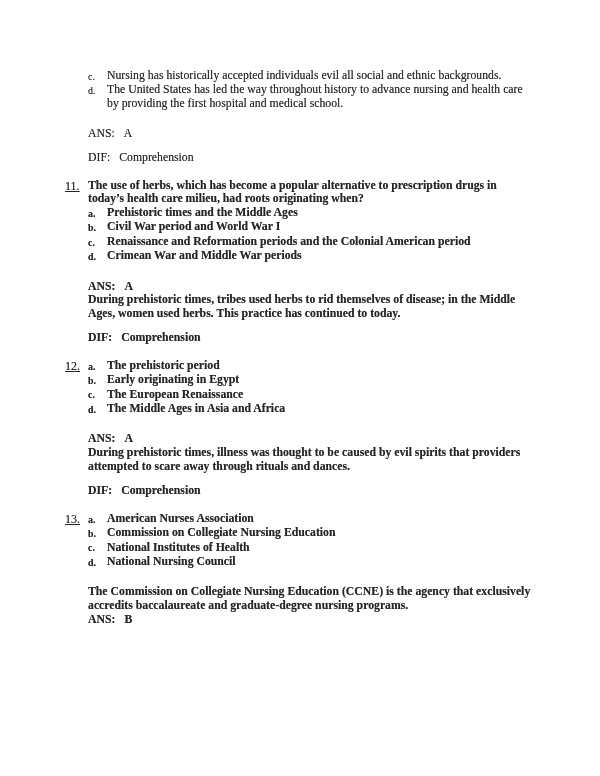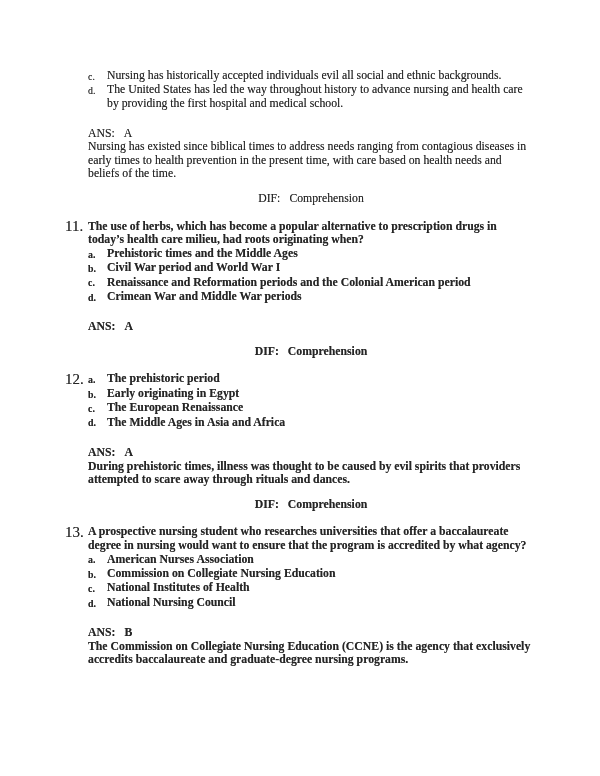--- a/index.html
+++ b/index.html
@@ -24,38 +24,39 @@
     line-height: 13.6px;
     color: #262626;
     text-shadow: 0 0 0.45px rgba(40,40,40,0.55);
   }
   .qblock { margin: 0; }
   .question { margin-top: 14px; }
   .qrow { display: flex; align-items: flex-start; }
   .qnum {
     flex: 0 0 23px;
     width: 23px;
-    font-size: 15px;
+    font-size: 12px;
     line-height: 13.6px;
     padding-top: 0.8px;
+    text-decoration: underline;
   }
   .qbody { flex: 1 1 auto; min-width: 0; font-weight: bold; }
   .cont-body { margin-left: 23px; }
   .option-row { display: flex; align-items: flex-start; }
   .letter {
     flex: 0 0 19px;
     width: 19px;
     font-size: 9.9px;
     line-height: 13.6px;
     padding-top: 0.8px;
   }
   .opt-text { flex: 1 1 auto; min-width: 0; }
   .ans-block { margin-top: 16px; }
   .inline-label { margin-right: 9px; }
-  .dif-line { margin-top: 11px; text-align: center; }
+  .dif-line { margin-top: 11px; }
 </style>
 </head>
 <body>
 
 <div class="page">
   <div class="content">
 
     <section class="qblock">
       <div class="cont-body">
         <div class="option-row">
@@ -63,21 +64,20 @@
           <span class="opt-text">Nursing has historically accepted individuals evil all social and ethnic backgrounds.</span>
         </div>
         <div class="option-row">
           <span class="letter">d.</span>
           <span class="opt-text">The United States has led the way throughout history to advance nursing and health care by providing the first hospital and medical school.</span>
         </div>
         <div class="ans-block">
           <div>
             <span class="inline-label">ANS:</span><span>A</span>
           </div>
-          <div>Nursing has existed since biblical times to address needs ranging from contagious diseases in early times to health prevention in the present time, with care based on health needs and beliefs of the time.</div>
         </div>
         <div class="dif-line">
           <span class="inline-label">DIF:</span><span>Comprehension</span>
         </div>
       </div>
     </section>
 
     <section class="qblock question">
       <div class="qrow">
         <span class="qnum">11.</span>
@@ -98,20 +98,21 @@
             </div>
             <div class="option-row">
               <span class="letter">d.</span>
               <span class="opt-text">Crimean War and Middle War periods</span>
             </div>
           </div>
           <div class="ans-block">
             <div>
               <span class="inline-label">ANS:</span><span>A</span>
             </div>
+            <div>During prehistoric times, tribes used herbs to rid themselves of disease; in the Middle Ages, women used herbs. This practice has continued to today.</div>
           </div>
           <div class="dif-line">
             <span class="inline-label">DIF:</span><span>Comprehension</span>
           </div>
         </div>
       </div>
     </section>
 
     <section class="qblock question">
       <div class="qrow">
@@ -145,43 +146,42 @@
             <span class="inline-label">DIF:</span><span>Comprehension</span>
           </div>
         </div>
       </div>
     </section>
 
     <section class="qblock question">
       <div class="qrow">
         <span class="qnum">13.</span>
         <div class="qbody">
-          <div>A prospective nursing student who researches universities that offer a baccalaureate degree in nursing would want to ensure that the program is accredited by what agency?</div>
           <div>
             <div class="option-row">
               <span class="letter">a.</span>
               <span class="opt-text">American Nurses Association</span>
             </div>
             <div class="option-row">
               <span class="letter">b.</span>
               <span class="opt-text">Commission on Collegiate Nursing Education</span>
             </div>
             <div class="option-row">
               <span class="letter">c.</span>
               <span class="opt-text">National Institutes of Health</span>
             </div>
             <div class="option-row">
               <span class="letter">d.</span>
               <span class="opt-text">National Nursing Council</span>
             </div>
           </div>
           <div class="ans-block">
+            <div>The Commission on Collegiate Nursing Education (CCNE) is the agency that exclusively accredits baccalaureate and graduate-degree nursing programs.</div>
             <div>
               <span class="inline-label">ANS:</span><span>B</span>
             </div>
-            <div>The Commission on Collegiate Nursing Education (CCNE) is the agency that exclusively accredits baccalaureate and graduate-degree nursing programs.</div>
           </div>
         </div>
       </div>
     </section>
 
   </div>
 </div>
 
 </body></html>

